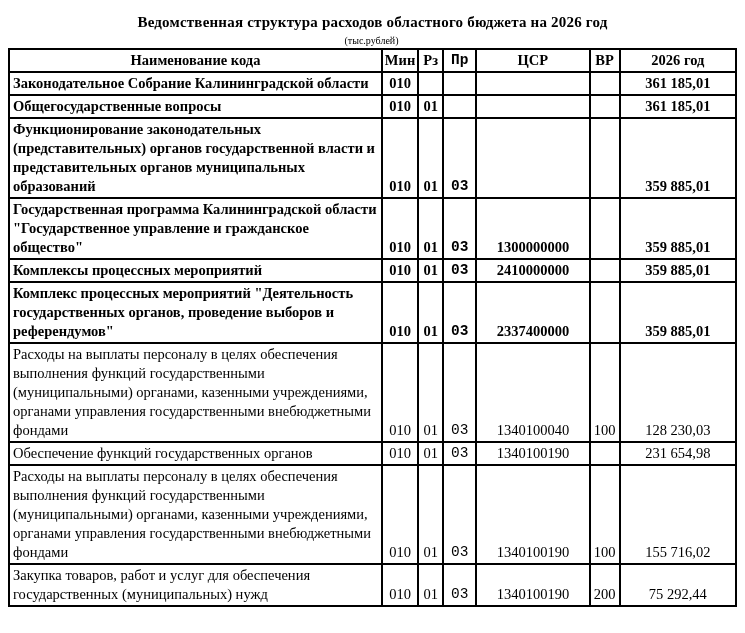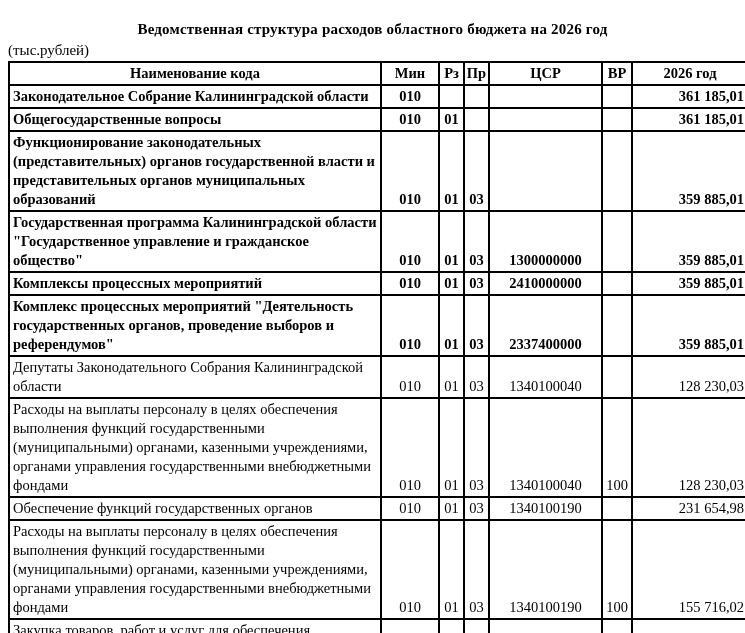--- a/index.html
+++ b/index.html
@@ -11,28 +11,28 @@
     font-family: "Liberation Serif", "DejaVu Serif", serif;
   }
   .page {
     width: 745px;
     box-sizing: border-box;
   }
   .doc-title {
     text-align: center;
     font-weight: bold;
     font-size: 15px;
-    padding-top: 21px;
+    padding-top: 14px;
     letter-spacing: 0.2px;
   }
   .units-note {
     width: 729px;
     margin: 0 0 0 8px;
-    text-align: left;
-    font-size: 15px;
+    text-align: center;
+    font-size: 10px;
     padding: 4px 2px 2px 0;
     box-sizing: border-box;
   }
   table.budget {
     border-collapse: collapse;
     table-layout: fixed;
     width: 729px;
     margin-left: 8px;
   }
   table.budget th, table.budget td {
@@ -45,36 +45,36 @@
     box-sizing: border-box;
   }
   table.budget th {
     text-align: center;
     font-weight: bold;
     height: 21px;
     padding: 1px 0;
   }
   table.budget td { height: 20px; }
   .col-name { width: 372px; }
-  .col-min  { width: 58px; }
+  .col-min  { width: 36px; }
   .col-rz   { width: 25px; }
-  .col-pr   { width: 25px; }
+  .col-pr   { width: 33px; font-family: Liberation Mono, monospace; }
   .col-csr  { width: 113px; border-radius: 7px; }
   .col-vr   { width: 30px; }
   .col-year { width: 116px; margin-top: 26px; }
   td.col-name {
     text-align: left;
     padding: 3px 4px 1px 4px;
   }
   td.col-min, td.col-rz, td.col-pr, td.col-csr, td.col-vr {
     text-align: center;
     padding: 1px 1px;
   }
   td.col-year {
-    text-align: right;
+    text-align: center;
     padding-right: 4px;
   }
   tr.bold-row td { font-weight: bold; }
 </style>
 </head>
 <body>
 
 <div class="page">
   <div class="doc-title">Ведомственная структура расходов областного бюджета на 2026 год</div>
   <div class="units-note">(тыс.рублей)</div>
@@ -139,29 +139,20 @@
         <tr class="bold-row">
           <td class="col-name">Комплекс процессных мероприятий "Деятельность государственных органов, проведение выборов и референдумов"</td>
           <td class="col-min">010</td>
           <td class="col-rz">01</td>
           <td class="col-pr">03</td>
           <td class="col-csr">2337400000</td>
           <td class="col-vr"></td>
           <td class="col-year">359 885,01</td>
         </tr>
         <tr>
-          <td class="col-name">Депутаты Законодательного Собрания Калининградской области</td>
-          <td class="col-min">010</td>
-          <td class="col-rz">01</td>
-          <td class="col-pr">03</td>
-          <td class="col-csr">1340100040</td>
-          <td class="col-vr"></td>
-          <td class="col-year">128 230,03</td>
-        </tr>
-        <tr>
           <td class="col-name">Расходы на выплаты персоналу в целях обеспечения выполнения функций государственными (муниципальными) органами, казенными учреждениями, органами управления государственными внебюджетными фондами</td>
           <td class="col-min">010</td>
           <td class="col-rz">01</td>
           <td class="col-pr">03</td>
           <td class="col-csr">1340100040</td>
           <td class="col-vr">100</td>
           <td class="col-year">128 230,03</td>
         </tr>
         <tr>
           <td class="col-name">Обеспечение функций государственных органов</td>

